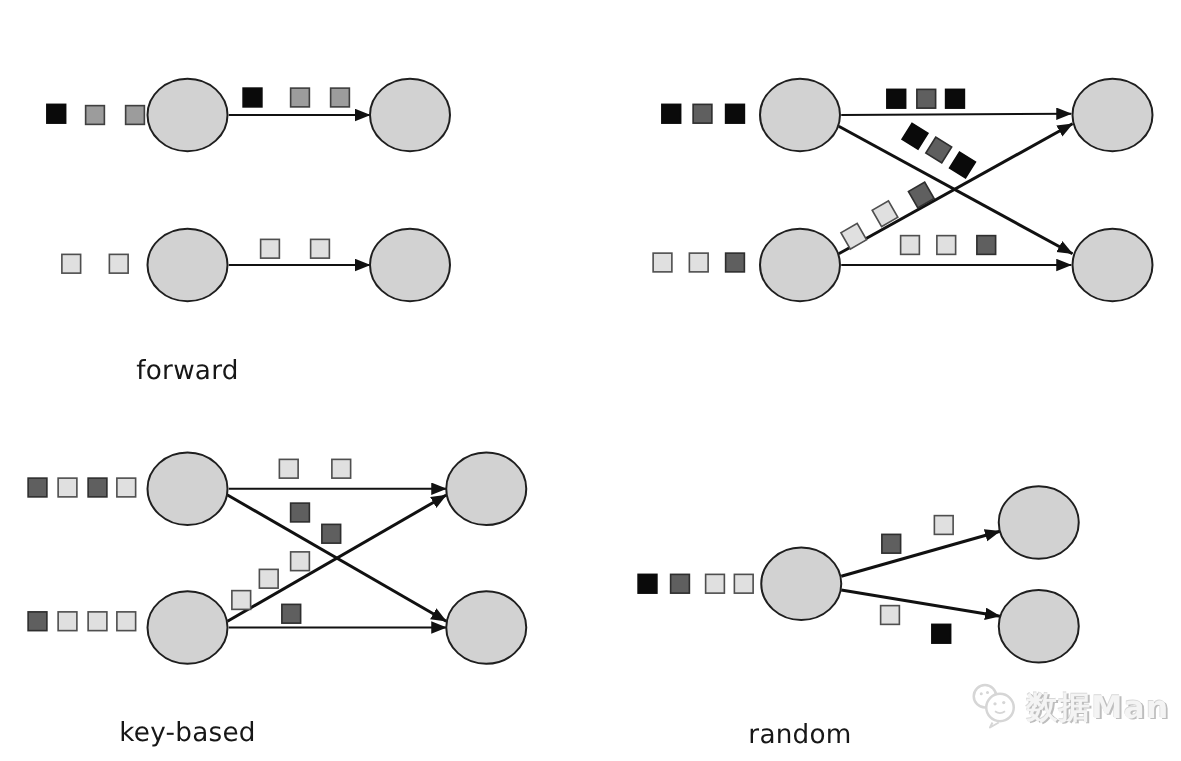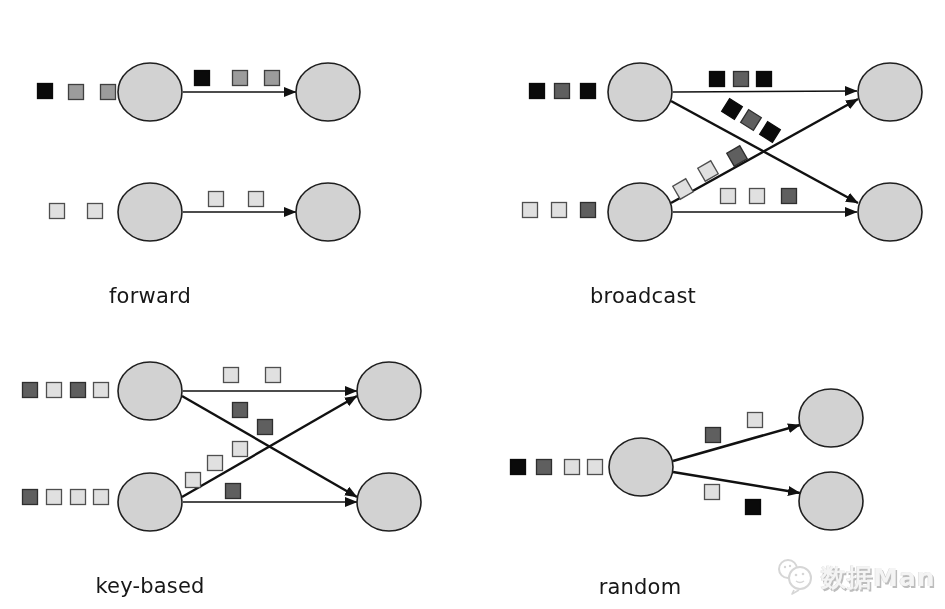--- a/index.html
+++ b/index.html
@@ -114,25 +114,24 @@
         <rect x="564.5" y="459.5" width="15" height="15" fill="#e0e0e0" stroke="#4f4f4f" stroke-width="1.3"></rect>
         <rect x="587.5" y="459.5" width="15" height="15" fill="#e0e0e0" stroke="#4f4f4f" stroke-width="1.3"></rect>
         <rect x="705.5" y="427.5" width="15" height="15" fill="#5f5f5f" stroke="#2e2e2e" stroke-width="1.3"></rect>
         <rect x="747.5" y="412.5" width="15" height="15" fill="#e0e0e0" stroke="#4f4f4f" stroke-width="1.3"></rect>
         <rect x="704.5" y="484.5" width="15" height="15" fill="#e0e0e0" stroke="#4f4f4f" stroke-width="1.3"></rect>
         <rect x="745.5" y="499.5" width="15" height="15" fill="#0a0a0a" stroke="#0a0a0a" stroke-width="1.3"></rect>
       </g>
     </svg>
 
   <div class="panel-label" style="left: 150px; top: 296px; color: rgb(23, 23, 23);">forward</div>
-  <div class="panel-label" style="left: 643px; top: 296px; color: rgb(23, 23, 23);">broadcast</div>
   <div class="panel-label" style="left: 640px; top: 587px; color: rgb(23, 23, 23);">random</div>
   <div class="panel-label" style="left: 150px; top: 586px; color: rgb(23, 23, 23);">key-based</div>
 
-  <div class="watermark" style="left: 776px; top: 558px;">
+  <div class="watermark" style="left: 776px; top: 546px;">
     <svg class="wm-icon" width="40" height="38" viewBox="0 0 40 38">
       <circle cx="12" cy="11" r="9" fill="#ffffff" stroke="#d6d6d6" stroke-width="2"></circle>
       <circle cx="9" cy="9" r="1.2" fill="#d6d6d6"></circle>
       <circle cx="14" cy="8" r="1.2" fill="#d6d6d6"></circle>
       <circle cx="24" cy="20" r="11" fill="#ffffff" stroke="#d6d6d6" stroke-width="2"></circle>
       <path d="M18 32 L16 36 L23 32" fill="#ffffff" stroke="#d6d6d6" stroke-width="1.6" stroke-linejoin="round"></path>
       <circle cx="20" cy="17" r="1.3" fill="#d6d6d6"></circle>
       <circle cx="27" cy="16" r="1.3" fill="#d6d6d6"></circle>
       <path d="M20 23 q4 3 8 0" fill="none" stroke="#d6d6d6" stroke-width="1.4"></path>
     </svg>

